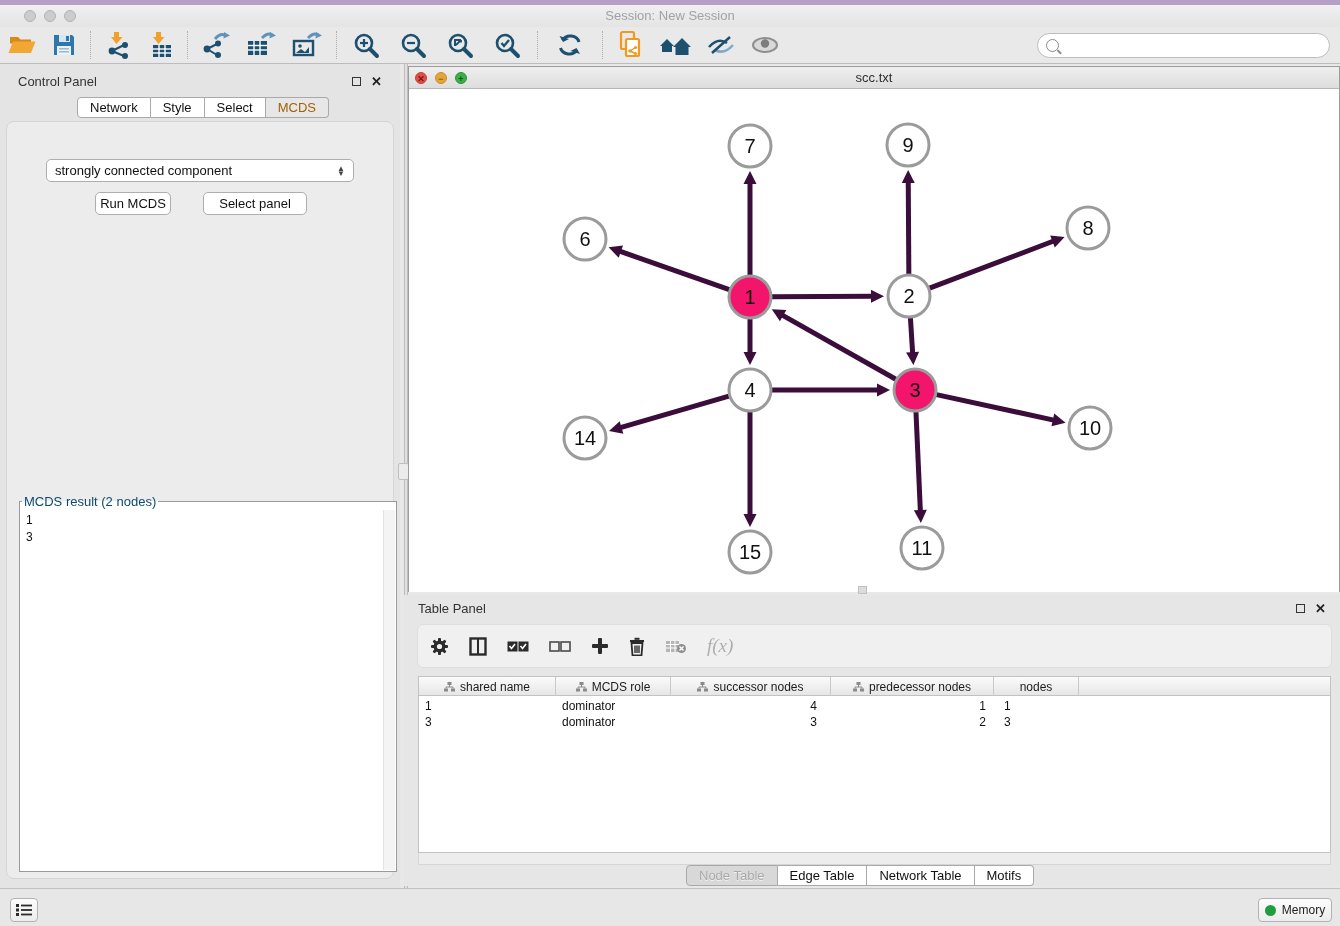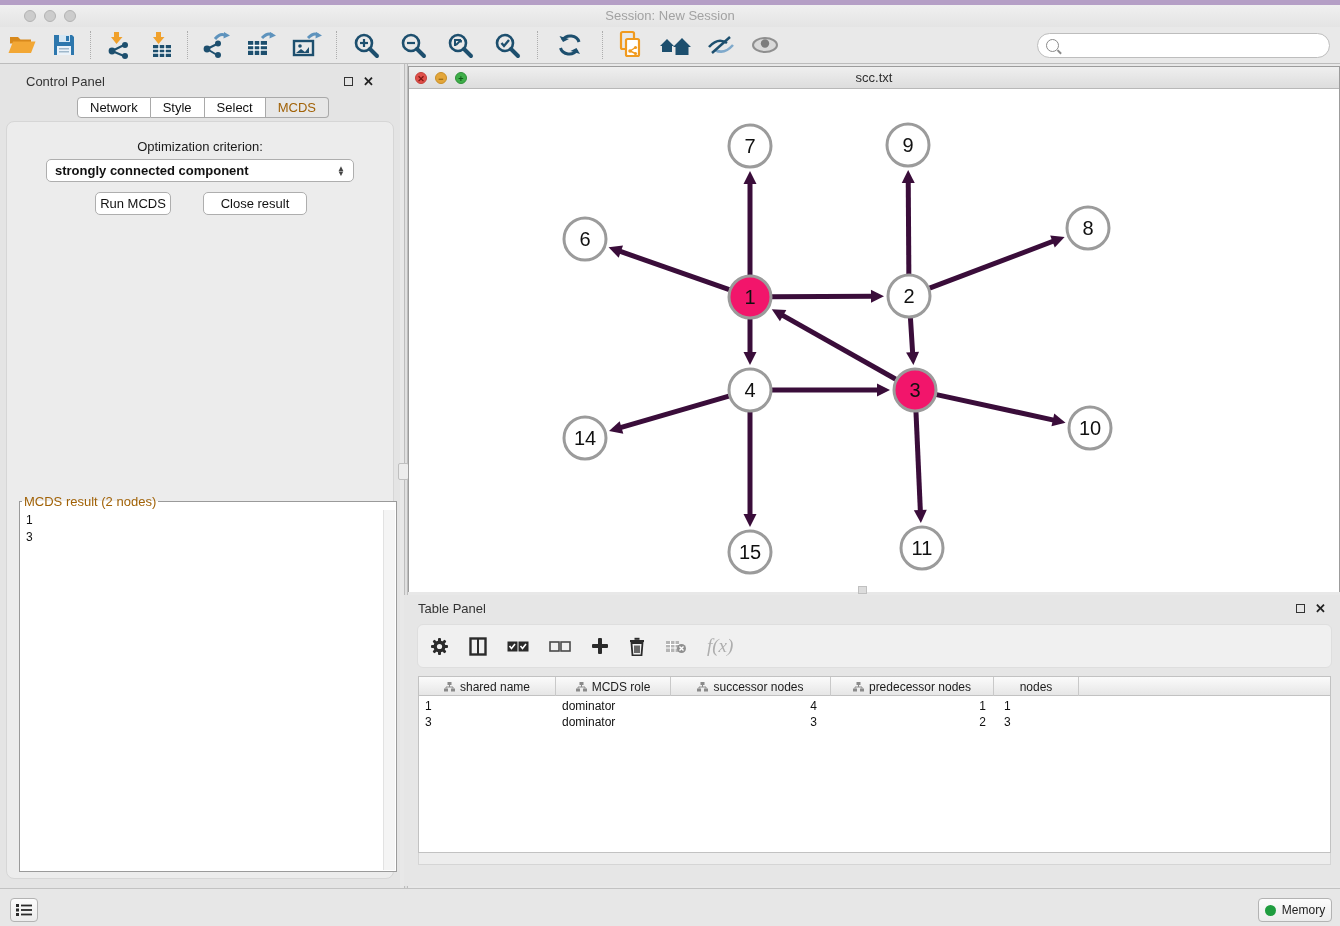--- a/index.html
+++ b/index.html
@@ -15,37 +15,37 @@
   .toolbar { left:0; top:27px; width:1340px; height:37px; background:#e9e9e9; border-bottom:1px solid #bcbcbc; display:flex; align-items:center; }
   .tb-btn { height:32px; display:flex; align-items:center; justify-content:center; padding:0 7px; }
   .tb-sep { width:1px; height:28px; border-left:1px dotted #adadad; margin:0 6px; }
   .search-wrap { right:10px; top:33px; width:293px; height:25px; background:#ffffff; border:1px solid #bdbdbd; border-radius:13px; display:flex; align-items:center; padding-left:8px; }
   .search-wrap input { border:none; outline:none; flex:1; font-size:12px; background:transparent; height:20px; }
   .mag { width:13px; height:13px; border:1.5px solid #8a8a8a; border-radius:50%; position:relative; margin-right:5px; }
   .mag::after { content:""; position:absolute; width:5px; height:1.5px; background:#8a8a8a; transform:rotate(45deg); left:10px; top:11px; }
 
   
   .cp { left:0; top:64px; width:400px; height:824px; background:#e4e4e4; }
-  .panel-head { height:26px; display:flex; align-items:center; font-size:13px; color:#333; padding:0 26px; }
+  .panel-head { height:26px; display:flex; align-items:center; font-size:13px; color:#333; padding:0 18px; }
   .panel-head .spacer { flex:1; }
   .float-ico { width:9px; height:9px; border:1.5px solid #333; display:inline-block; margin-right:10px; }
   .close-ico { font-size:13px; font-weight:bold; color:#222; }
   .seg-row { display:flex; }
   .seg { height:21px; line-height:19px; background:#ffffff; border:1px solid #a9a9a9; border-left:none; font-size:13px; color:#111; text-align:center; padding:0 12px; }
   .seg.first { border-left:1px solid #a9a9a9; border-radius:4px 0 0 4px; }
   .seg.last { border-radius:0 4px 4px 0; }
   .seg.disabled { background:#e7e7e7; color:#a16207; }
   .cp-box { left:6px; top:57px; width:388px; height:758px; background:#ececec; border:1px solid #d6d6d6; border-radius:8px; }
   .opt-label { width:100%; text-align:center; font-size:13px; color:#1a1a1a; }
   .combo { background:#ffffff; border:1px solid #aeaeae; border-radius:5px; display:flex; align-items:center; font-size:13px; color:#111; padding:0 8px; }
   .combo .cval { flex:1; }
   .chevrons { display:flex; flex-direction:column; align-items:center; line-height:5px; color:#444; font-size:8px; }
   .mac-btn { background:#ffffff; border:1px solid #aeaeae; border-radius:5px; font-size:13px; color:#111; text-align:center; line-height:21px; }
   fieldset.result { position:absolute; left:12px; top:372px; width:378px; height:378px; border:1px solid #9a9a9a; background:#ffffff; }
-  fieldset.result legend { font-size:13px; color:#a16207; padding:0 2px; margin-left:2px; background:transparent; }
+  fieldset.result legend { font-size:13px; color:#0c4a6e; padding:0 2px; margin-left:2px; background:transparent; }
   .result-list { position:absolute; left:1px; top:1px; right:13px; bottom:1px; background:#fff; font-size:12px; color:#111; padding:2px 5px; }
   .result-scroll { position:absolute; top:1px; right:1px; width:12px; bottom:1px; background:#f4f4f4; border-left:1px solid #e2e2e2; }
   .result-item { line-height:17px; }
 
   
   .vsplit { left:404px; top:64px; width:4px; height:824px; background:#e0e0e0; border-left:1px solid #bdbdbd; border-right:1px solid #bdbdbd; }
   .vsplit-handle { left:398px; top:463px; width:11px; height:17px; background:#ececec; border:1px solid #bfbfbf; border-radius:2px; }
   .hsplit-handle { left:858px; top:586px; width:9px; height:8px; background:#dcdcdc; border:1px solid #c0c0c0; }
 
   
@@ -244,30 +244,29 @@
     <span class="float-ico"></span>
     <span class="close-ico">✕</span>
   </div>
   <div class="seg-row" style="position:absolute;left:77px;top:33px;">
     <div class="seg first">Network</div>
     <div class="seg">Style</div>
     <div class="seg">Select</div>
     <div class="seg last disabled">MCDS</div>
   </div>
   <div class="abs cp-box">
-    <div class="abs opt-label" style="top:17px;">Optimization criterion:</div>
-    <div class="abs combo" style="left:39px;top:37px;width:308px;height:23px;font-weight:bold;">
+    <div class="abs combo" style="left:39px;top:37px;width:308px;height:23px;">
       <span class="cval">strongly connected component</span>
       <span class="chevrons">
           <span>▲</span>
           <span>▼</span>
         </span>
     </div>
     <div class="abs mac-btn" style="left:88px;top:70px;width:76px;height:23px;">Run MCDS</div>
-    <div class="abs mac-btn" style="left:196px;top:70px;width:104px;height:23px;">Close result</div>
+    <div class="abs mac-btn" style="left:196px;top:70px;width:104px;height:23px;">Select panel</div>
     <fieldset class="result">
       <legend>MCDS result (2 nodes)</legend>
       <div class="result-list">
         <div class="result-item">1</div>
         <div class="result-item">3</div>
       </div>
       <div class="result-scroll"></div>
     </fieldset>
   </div>
 </div>
@@ -488,20 +487,26 @@
     <div class="trow">
       <div class="tcell" style="width:137px;">3</div>
       <div class="tcell" style="width:115px;">dominator</div>
       <div class="tcell" style="width:160px;text-align:right;padding-right:14px;">3</div>
       <div class="tcell" style="width:163px;text-align:right;padding-right:8px;">2</div>
       <div class="tcell" style="width:85px;padding-left:10px;">3</div>
     </div>
   </div>
   <div class="tbl-hscroll"></div>
 
+  <div class="tp-tabs">
+    <div class="seg first disabled" style="background:#d8d8d8;color:#a9a9a9;text-shadow:0 1px 0 #f2f2f2;">Node Table</div>
+    <div class="seg">Edge Table</div>
+    <div class="seg">Network Table</div>
+    <div class="seg last">Motifs</div>
+  </div>
 </div>
 
 <div class="abs statusbar">
   <div class="sb-btn" style="left:10px;width:28px;">
     <svg width="16" height="14" viewBox="0 0 16 14">
       <rect x="0" y="1" width="3" height="3" fill="#2b2b2b"></rect>
         <rect x="5" y="1.6" width="11" height="1.8" fill="#2b2b2b"></rect>
       <rect x="0" y="5.5" width="3" height="3" fill="#2b2b2b"></rect>
         <rect x="5" y="6.1" width="11" height="1.8" fill="#2b2b2b"></rect>
       <rect x="0" y="10" width="3" height="3" fill="#2b2b2b"></rect>

